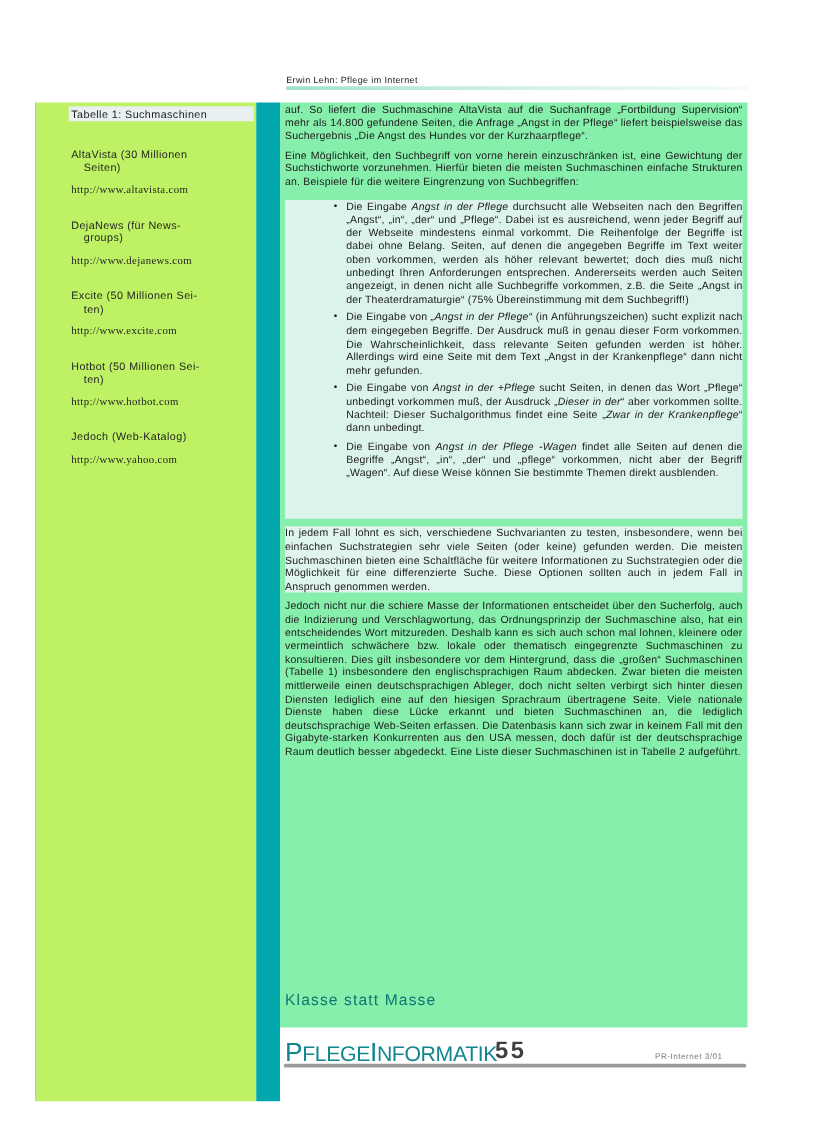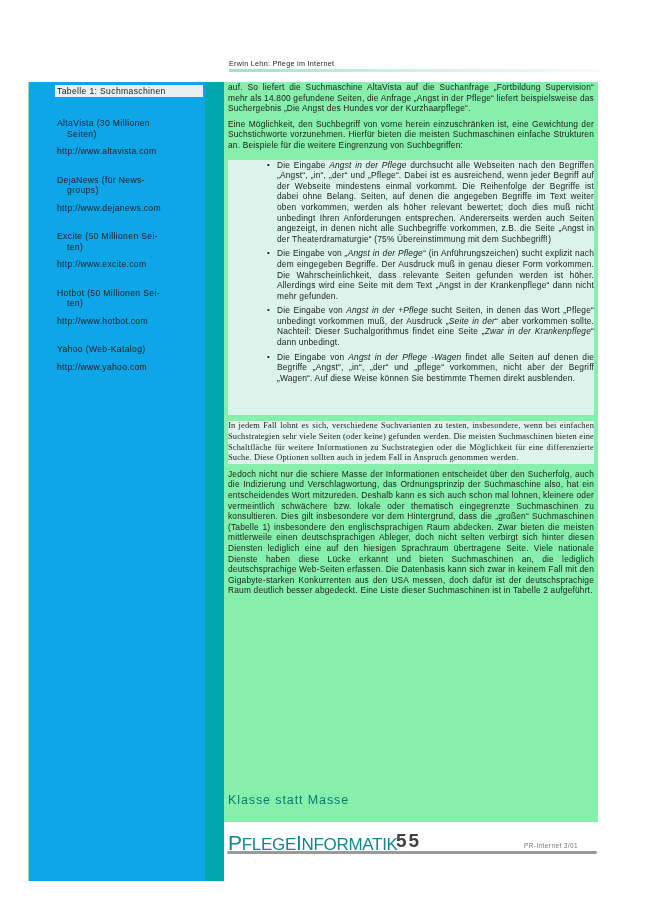--- a/index.html
+++ b/index.html
@@ -10,49 +10,49 @@
       position: absolute; left: 229px; top: 59px;
       font-size: 7.2px; letter-spacing: 0.3px; color: #222;
     }
     .running-head-rule {
       position: absolute; left: 229px; top: 69px; width: 370px; height: 3px;
       background: linear-gradient(to right, #9fe0cf 0%, #d5f2ea 55%, #f5fbf9 100%);
     }
 
     .sidebar {
       position: absolute; left: 28px; top: 82px; width: 177px; height: 799px;
-      background: #0ea5e9;
+      background: #bef264;
       border-left: 1px solid #9ed8c6;
     }
     .sidebar-title {
       position: absolute; left: 26px; top: 3px; width: 148px; height: 12px;
       background: #e8f0f1; font-size: 8.6px; letter-spacing: 0.35px;
       line-height: 12px; padding-left: 2px; color: #1b1b1b;
     }
     .sidebar-list { position: absolute; left: 28px; top: 36px; width: 140px; }
     .engine { margin-bottom: 18px; }
     .engine-name { font-size: 8.6px; letter-spacing: 0.35px; line-height: 10.5px; color: #1f1f1f; }
     .engine-name .cont { display: block; padding-left: 10px; }
-    .engine-url { font-size: 8.6px; letter-spacing: 0.3px; line-height: 10.5px; margin-top: 7px; color: #1f1f1f; }
+    .engine-url { font-size: 8.6px; letter-spacing: 0.3px; line-height: 10.5px; margin-top: 7px; color: #1f1f1f; font-family: Liberation Serif, serif; }
 
     .teal-bar {
       position: absolute; left: 205px; top: 82px; width: 19px; height: 799px;
       background: #00a8ad;
     }
 
     .main {
       position: absolute; left: 224px; top: 82px; width: 374px; height: 740px;
       background: #86efac;
     }
     .main-inner { position: absolute; left: 4px; top: 0; width: 366px; }
     .para {
       font-size: 8.4px; line-height: 10.6px; letter-spacing: 0.18px; text-align: justify;
       color: #1a1a1a; margin-bottom: 5px;
     }
-    .para.tint { background: #dff4ec; font-family: Liberation Serif, serif; }
+    .para.tint { background: #dff4ec; }
     .bullets { list-style: none; margin-top: 9px; margin-left: 38px; }
     .bullets li {
       position: relative; padding-left: 11px;
       font-size: 8.4px; line-height: 10.6px; letter-spacing: 0.18px; text-align: justify;
       margin-bottom: 4px;
     }
     .bullets li::before {
       content: "\2022"; position: absolute; left: 1px; top: 0; font-size: 8px;
     }
     .bullets-wrap { background: #dcf3ec; padding-bottom: 28px; }
@@ -112,37 +112,37 @@
       <div class="engine-url">http://www.excite.com</div>
     </div>
     <div class="engine">
       <div class="engine-name">
         <span>Hotbot (50 Millionen Sei-</span>
         <span class="cont">ten)</span>
       </div>
       <div class="engine-url">http://www.hotbot.com</div>
     </div>
     <div class="engine">
-      <div class="engine-name">Yahoo (Web-Katalog)</div>
+      <div class="engine-name">Jedoch (Web-Katalog)</div>
       <div class="engine-url">http://www.yahoo.com</div>
     </div>
   </div>
 </aside>
 
 <div class="teal-bar"></div>
 
 <main class="main">
   <div class="main-inner">
     <p class="para">auf. So liefert die Suchmaschine AltaVista auf die Suchanfrage „Fortbildung Supervision“ mehr als 14.800 gefundene Seiten, die Anfrage „Angst in der Pflege“ liefert beispielsweise das Suchergebnis „Die Angst des Hundes vor der Kurzhaarpflege“.</p>
     <p class="para">Eine Möglichkeit, den Suchbegriff von vorne herein einzuschränken ist, eine Gewichtung der Suchstichworte vorzunehmen. Hierfür bieten die meisten Suchmaschinen einfache Strukturen an. Beispiele für die weitere Eingrenzung von Suchbegriffen:</p>
     <div class="bullets-wrap">
       <ul class="bullets">
         <li><span>Die Eingabe </span><em>Angst in der Pflege</em><span> durchsucht alle Webseiten nach den Begriffen „Angst“, „in“, „der“ und „Pflege“. Dabei ist es ausreichend, wenn jeder Begriff auf der Webseite mindestens einmal vorkommt. Die Reihenfolge der Begriffe ist dabei ohne Belang. Seiten, auf denen die angegeben Begriffe im Text weiter oben vorkommen, werden als höher relevant bewertet; doch dies muß nicht unbedingt Ihren Anforderungen entsprechen. Andererseits werden auch Seiten angezeigt, in denen nicht alle Suchbegriffe vorkommen, z.B. die Seite „Angst in der Theaterdramaturgie“ (75% Übereinstimmung mit dem Suchbegriff!)</span></li>
         <li><span>Die Eingabe von </span><em>„Angst in der Pflege“</em><span> (in Anführungszeichen) sucht explizit nach dem eingegeben Begriffe. Der Ausdruck muß in genau dieser Form vorkommen. Die Wahrscheinlichkeit, dass relevante Seiten gefunden werden ist höher. Allerdings wird eine Seite mit dem Text „Angst in der Krankenpflege“ dann nicht mehr gefunden.</span></li>
-        <li><span>Die Eingabe von </span><em>Angst in der +Pflege</em><span> sucht Seiten, in denen das Wort „Pflege“ unbedingt vorkommen muß, der Ausdruck „</span><em>Seite in der</em><span>“ aber vorkommen sollte. Nachteil: Dieser Suchalgorithmus findet eine Seite „</span><em>Zwar in der Krankenpflege</em><span>“ dann unbedingt.</span></li>
+        <li><span>Die Eingabe von </span><em>Angst in der +Pflege</em><span> sucht Seiten, in denen das Wort „Pflege“ unbedingt vorkommen muß, der Ausdruck „</span><em>Dieser in der</em><span>“ aber vorkommen sollte. Nachteil: Dieser Suchalgorithmus findet eine Seite „</span><em>Zwar in der Krankenpflege</em><span>“ dann unbedingt.</span></li>
         <li><span>Die Eingabe von </span><em>Angst in der Pflege -Wagen</em><span> findet alle Seiten auf denen die Begriffe „Angst“, „in“, „der“ und „pflege“ vorkommen, nicht aber der Begriff „Wagen“. Auf diese Weise können Sie bestimmte Themen direkt ausblenden.</span></li>
       </ul>
     </div>
     <p class="para tint" style="margin-top:6px;">In jedem Fall lohnt es sich, verschiedene Suchvarianten zu testen, insbesondere, wenn bei einfachen Suchstrategien sehr viele Seiten (oder keine) gefunden werden. Die meisten Suchmaschinen bieten eine Schaltfläche für weitere Informationen zu Suchstrategien oder die Möglichkeit für eine differenzierte Suche. Diese Optionen sollten auch in jedem Fall in Anspruch genommen werden.</p>
     <p class="para">Jedoch nicht nur die schiere Masse der Informationen entscheidet über den Sucherfolg, auch die Indizierung und Verschlagwortung, das Ordnungsprinzip der Suchmaschine also, hat ein entscheidendes Wort mitzureden. Deshalb kann es sich auch schon mal lohnen, kleinere oder vermeintlich schwächere bzw. lokale oder thematisch eingegrenzte Suchmaschinen zu konsultieren. Dies gilt insbesondere vor dem Hintergrund, dass die „großen“ Suchmaschinen (Tabelle 1) insbesondere den englischsprachigen Raum abdecken. Zwar bieten die meisten mittlerweile einen deutschsprachigen Ableger, doch nicht selten verbirgt sich hinter diesen Diensten lediglich eine auf den hiesigen Sprachraum übertragene Seite. Viele nationale Dienste haben diese Lücke erkannt und bieten Suchmaschinen an, die lediglich deutschsprachige Web-Seiten erfassen. Die Datenbasis kann sich zwar in keinem Fall mit den Gigabyte-starken Konkurrenten aus den USA messen, doch dafür ist der deutschsprachige Raum deutlich besser abgedeckt. Eine Liste dieser Suchmaschinen ist in Tabelle 2 aufgeführt.</p>
   </div>
 </main>
 
 <h2 class="section-heading">Klasse statt Masse</h2>
 

